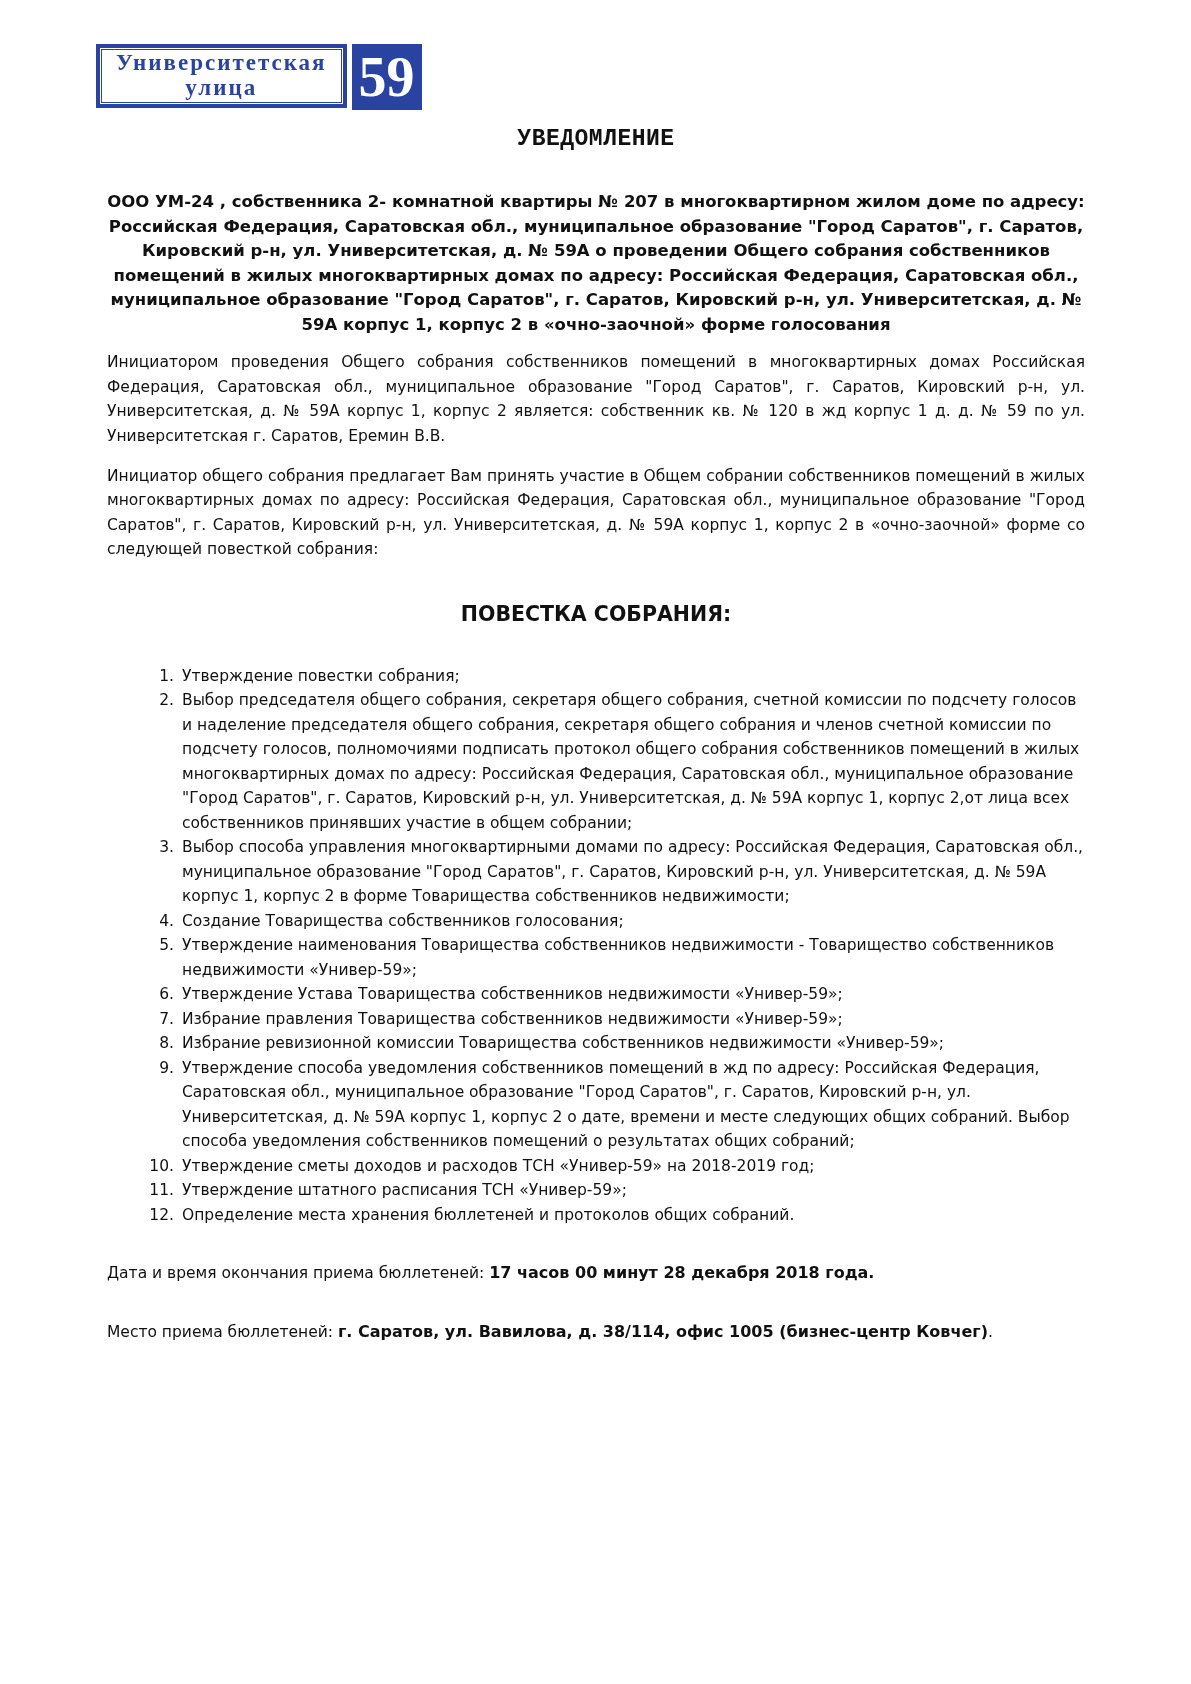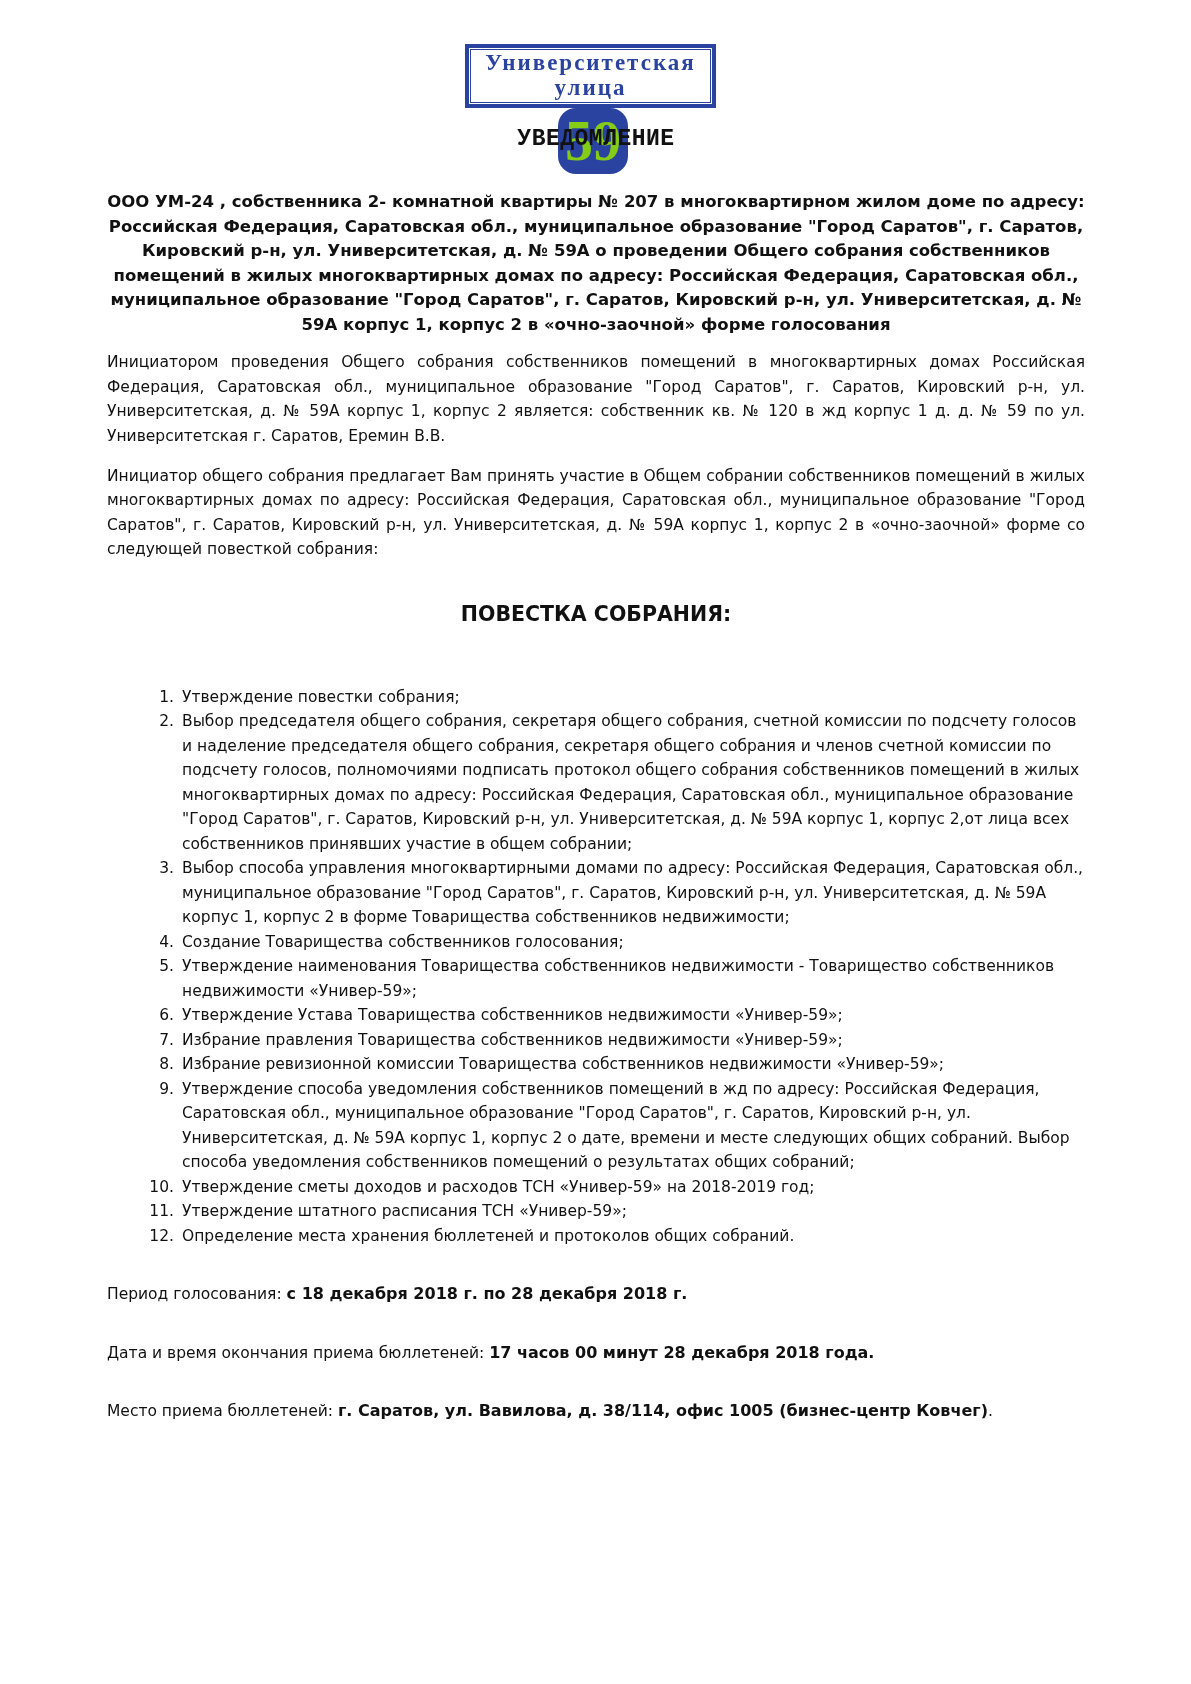--- a/index.html
+++ b/index.html
@@ -4,58 +4,58 @@
 <style>
   html,body{margin:0;padding:0;background:#ffffff;}
   body{
     width:1191px;min-height:1684px;
     font-family:"DejaVu Sans","Liberation Sans",sans-serif;
     color:#111;position:relative;
   }
   .page{padding:44px 106px 60px 107px;}
 
   
-  .logo-row{display:flex;align-items:center;margin-left:-11px;height:66px;flex-direction:column;}
+  .logo-row{display:flex;align-items:flex-start;margin-left:-11px;height:66px;}
   .logo-box{
     border:4px solid var(--blue);
     box-shadow:inset 0 0 0 1px #fff, inset 0 0 0 2px var(--blue);
     padding:2px 16px 4px 16px;
     display:flex;flex-direction:column;justify-content:center;
     background:#fff;
   }
   .logo-box .l1,.logo-box .l2{
     font-family:"Liberation Serif","DejaVu Serif",serif;
     font-weight:bold;color:var(--blue);
     font-size:23px;line-height:25px;letter-spacing:2px;text-align:center;
   }
   .logo-num{
-    background:var(--blue);color:#84cc16;margin-left:5px;
+    background:var(--blue);color:#ffffff;margin-left:5px;
     font-family:"Liberation Serif","DejaVu Serif",serif;font-weight:bold;
     font-size:56px;line-height:62px;padding:2px 7px 2px 7px;
-    display:flex;align-items:center;justify-content:center;border-radius:18px;
+    display:flex;align-items:center;justify-content:center;
   }
 
   
   .doc-title{
     text-align:center;font-weight:bold;font-size:23px;letter-spacing:0.5px;
     margin:16px 0 0 0;
     font-family:Liberation Mono, monospace;
   }
   .intro-bold{
     margin-top:38px;font-weight:bold;font-size:16.5px;line-height:24.5px;
     text-align:center;
   }
   .body-par{
     margin-top:13px;font-size:15.5px;line-height:24.5px;text-align:justify;
   }
   .agenda-heading{
     text-align:center;font-weight:bold;font-size:20.5px;margin-top:40px;
   }
   ol.agenda{
-    margin:59px 0 0 0;padding:0 0 0 33px;list-style:none;counter-reset:it;
+    margin:38px 0 0 0;padding:0 0 0 33px;list-style:none;counter-reset:it;
     font-size:15.5px;line-height:24.5px;
   }
   ol.agenda li{
     counter-increment:it;position:relative;padding-left:42px;text-align:left;
   }
   ol.agenda li::before{
     content:counter(it) ".";position:absolute;left:0;width:34px;
     text-align:right;
   }
   .detail{margin-top:34px;font-size:15.5px;line-height:24.5px;text-align:justify;}
@@ -105,21 +105,20 @@
 
       <li>Утверждение сметы доходов и расходов ТСН «Универ-59» на 2018-2019 год;</li>
 
       <li>Утверждение штатного расписания ТСН «Универ-59»;</li>
 
       <li>Определение места хранения бюллетеней и протоколов общих собраний.</li>
     </ol>
 
   <div>
 
-      <p class="detail"><span>Период голосования: </span><b>с 18 декабря 2018 г. по 28 декабря 2018 г.</b><span></span></p>
 
 
 
       <p class="detail"><span>Дата и время окончания приема бюллетеней: </span><b>17 часов 00 минут 28 декабря 2018 года.</b><span></span></p>
 
       <p class="detail"><span>Место приема бюллетеней: </span><b>г. Саратов, ул. Вавилова, д. 38/114, офис 1005 (бизнес-центр Ковчег)</b><span>.</span></p>
 
     </div>
 
 </div>

